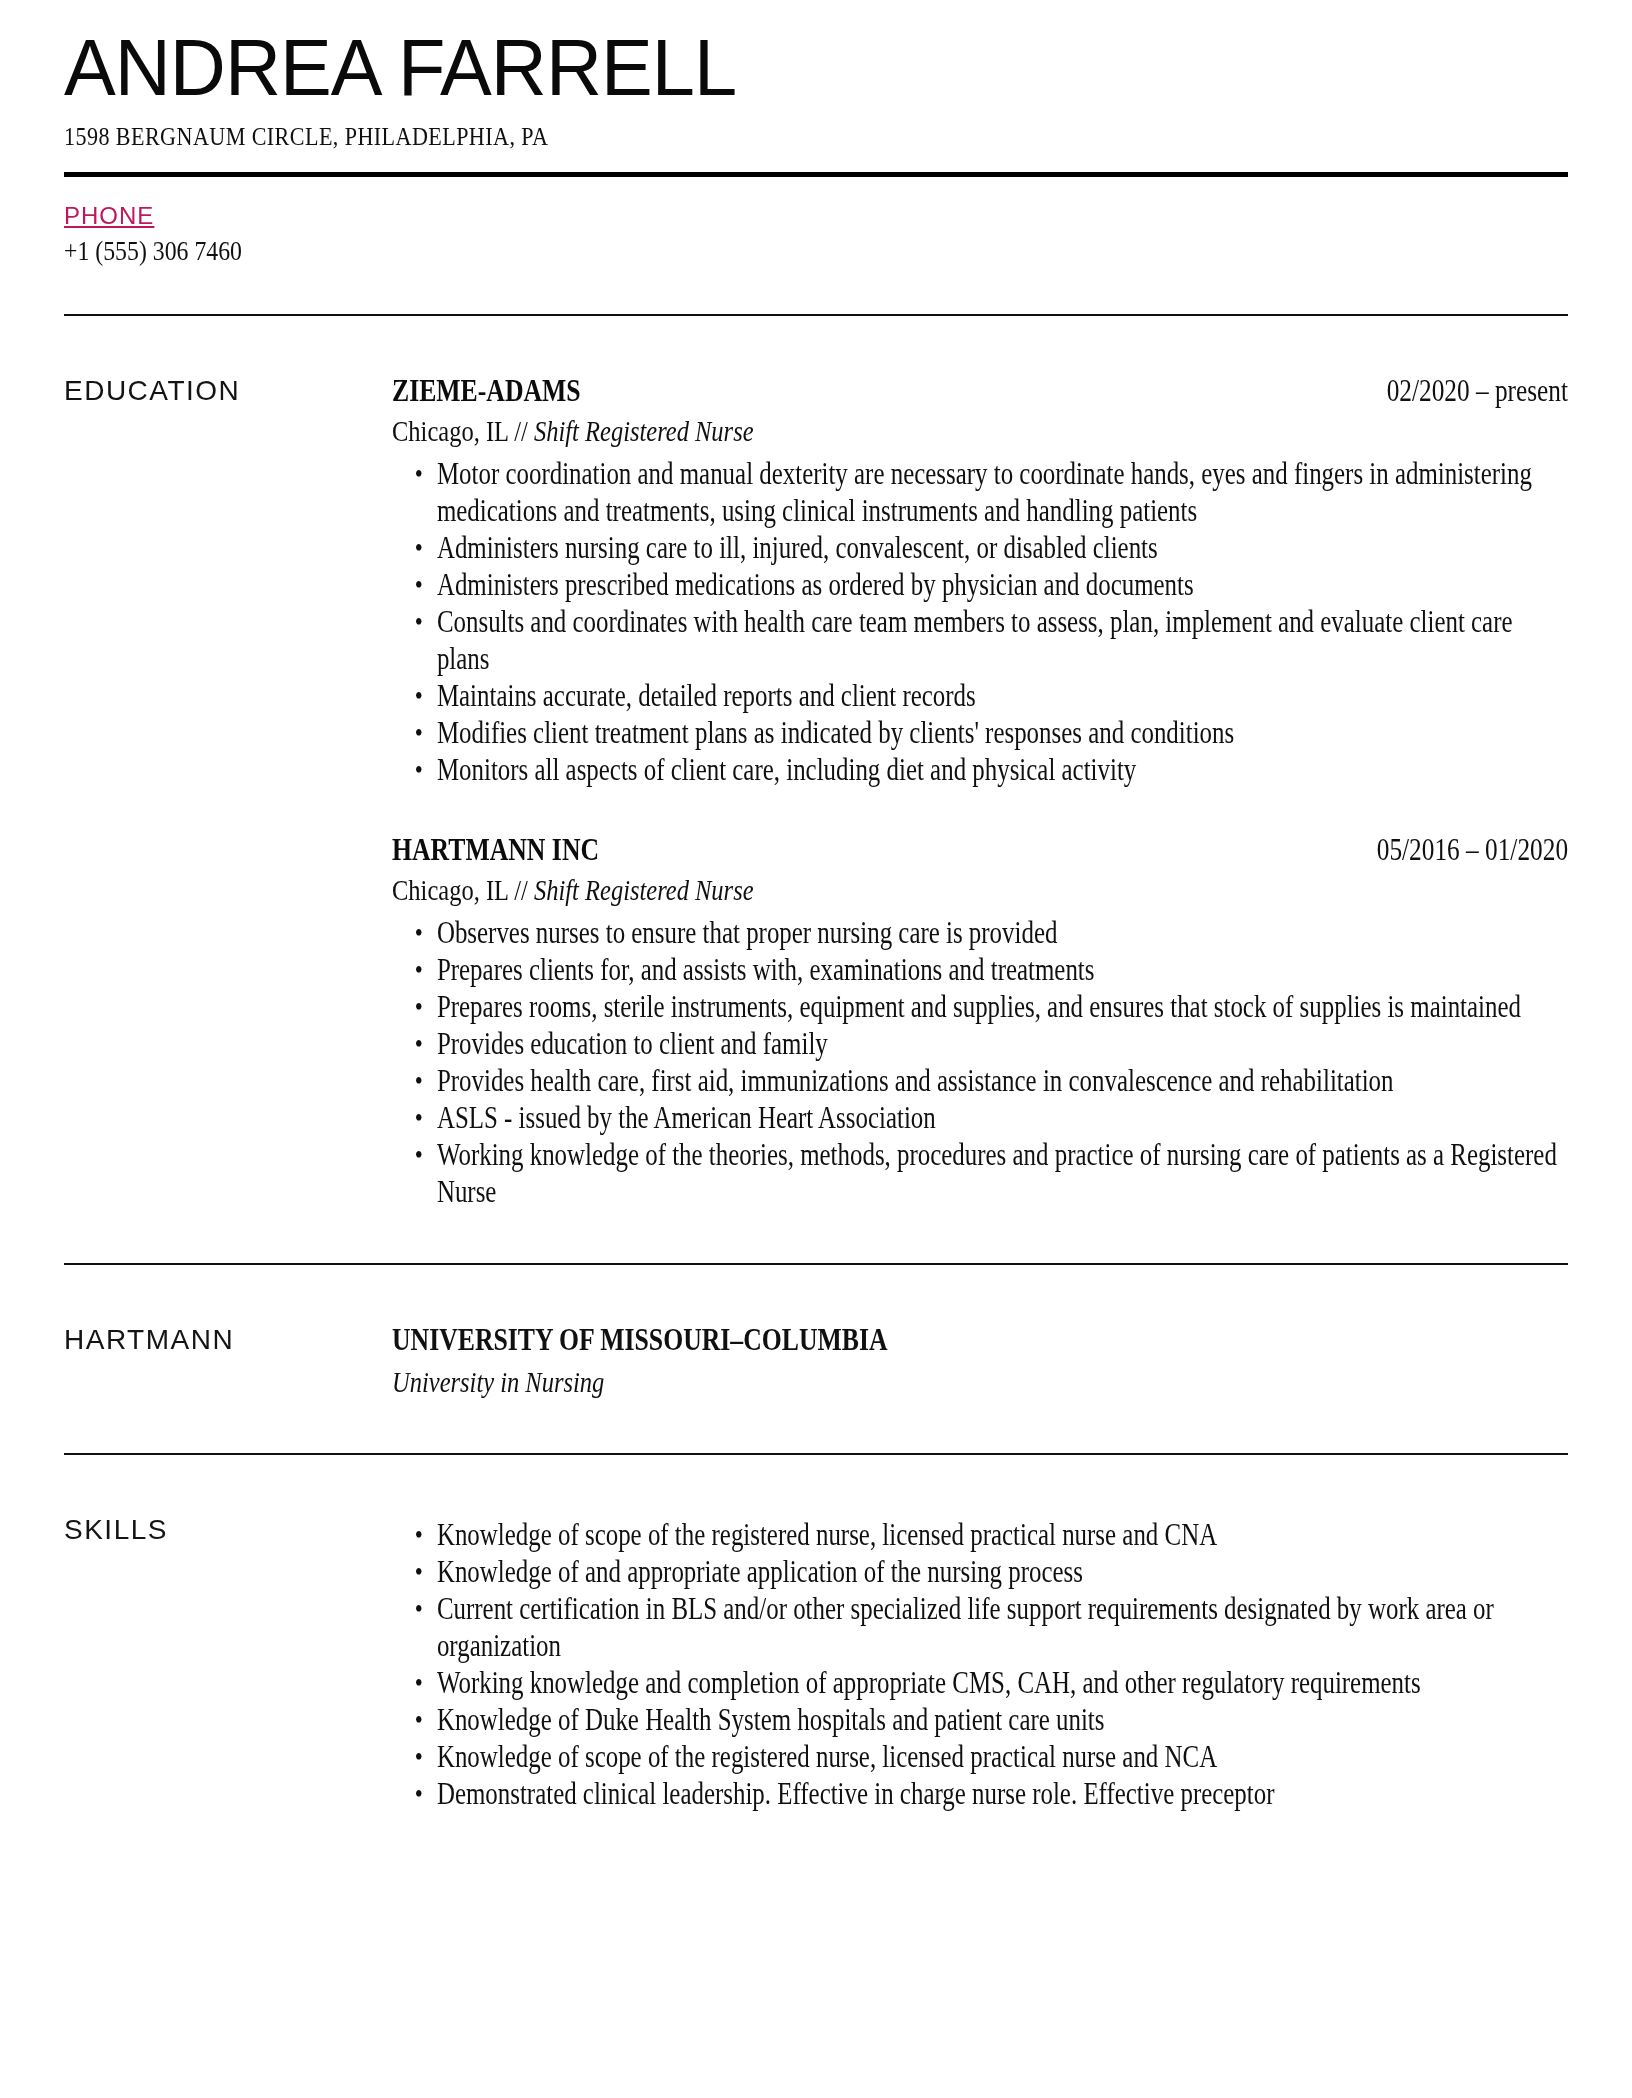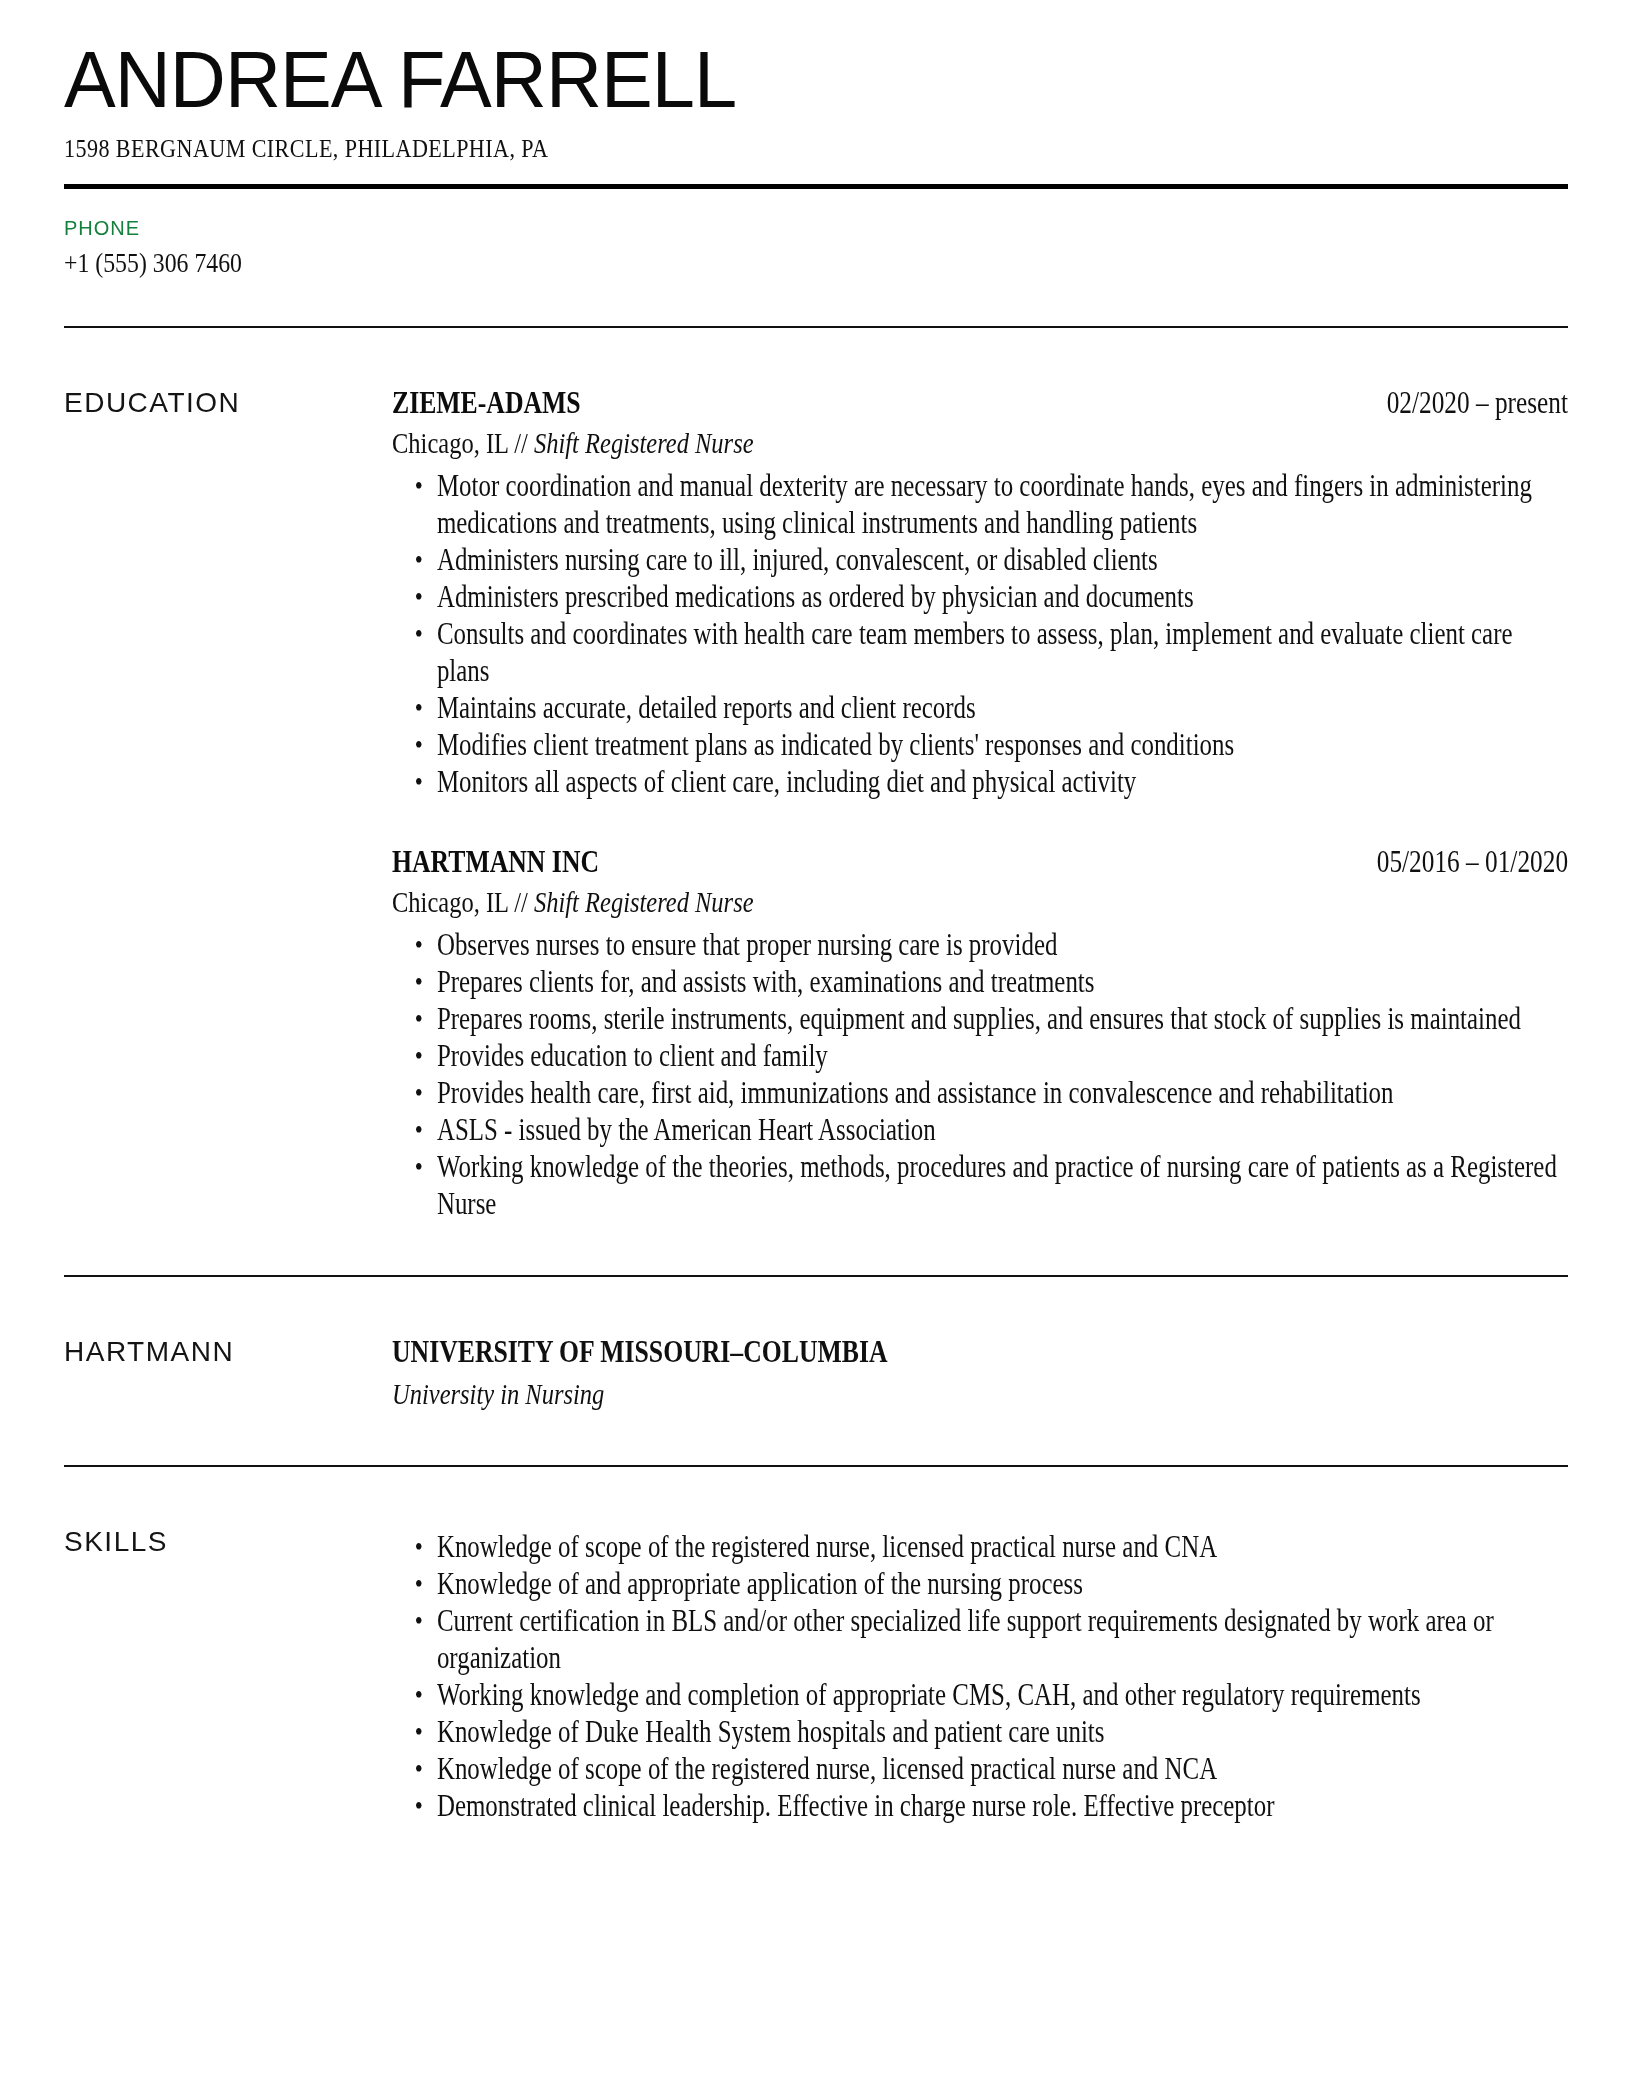--- a/index.html
+++ b/index.html
@@ -4,21 +4,21 @@
 <title>Resume</title>
 <style>
   * { margin: 0; padding: 0; box-sizing: border-box; }
   html, body { background: #ffffff; }
   body {
     width: 1632px; height: 2098px;
     overflow: hidden;
     font-family: "Liberation Serif", serif;
     color: #101010;
   }
-  .page { padding: 40px 64px 0 64px; width: 1632px; height: 1788px; }
+  .page { padding: 28px 64px 0 64px; width: 1632px; height: 1788px; }
 
   
   .name {
     font-family: "Liberation Sans", sans-serif;
     font-weight: 400;
     font-size: 80px;
     line-height: 1;
     letter-spacing: -1px;
     color: #0a0a0a;
     white-space: nowrap;
@@ -31,24 +31,25 @@
     line-height: 30px;
     letter-spacing: 0.5px;
     white-space: nowrap;
     transform: scaleX(0.85);
     transform-origin: 0 0;
   }
   .rule-thick { margin-top: 20px; height: 5px; background: #000; }
   .contact { margin-top: 27px; }
   .contact-label {
     font-family: "Liberation Sans", sans-serif;
-    font-size: 20px;
+    font-size: 24px;
     line-height: 24px;
     letter-spacing: 1px;
-    color: #15803d;
+    color: #be185d;
+    text-decoration: underline;
   }
   .contact-value {
     margin-top: 6px;
     font-size: 28px;
     line-height: 33px;
     white-space: nowrap;
     transform: scaleX(0.85);
     transform-origin: 0 0;
   }
 

